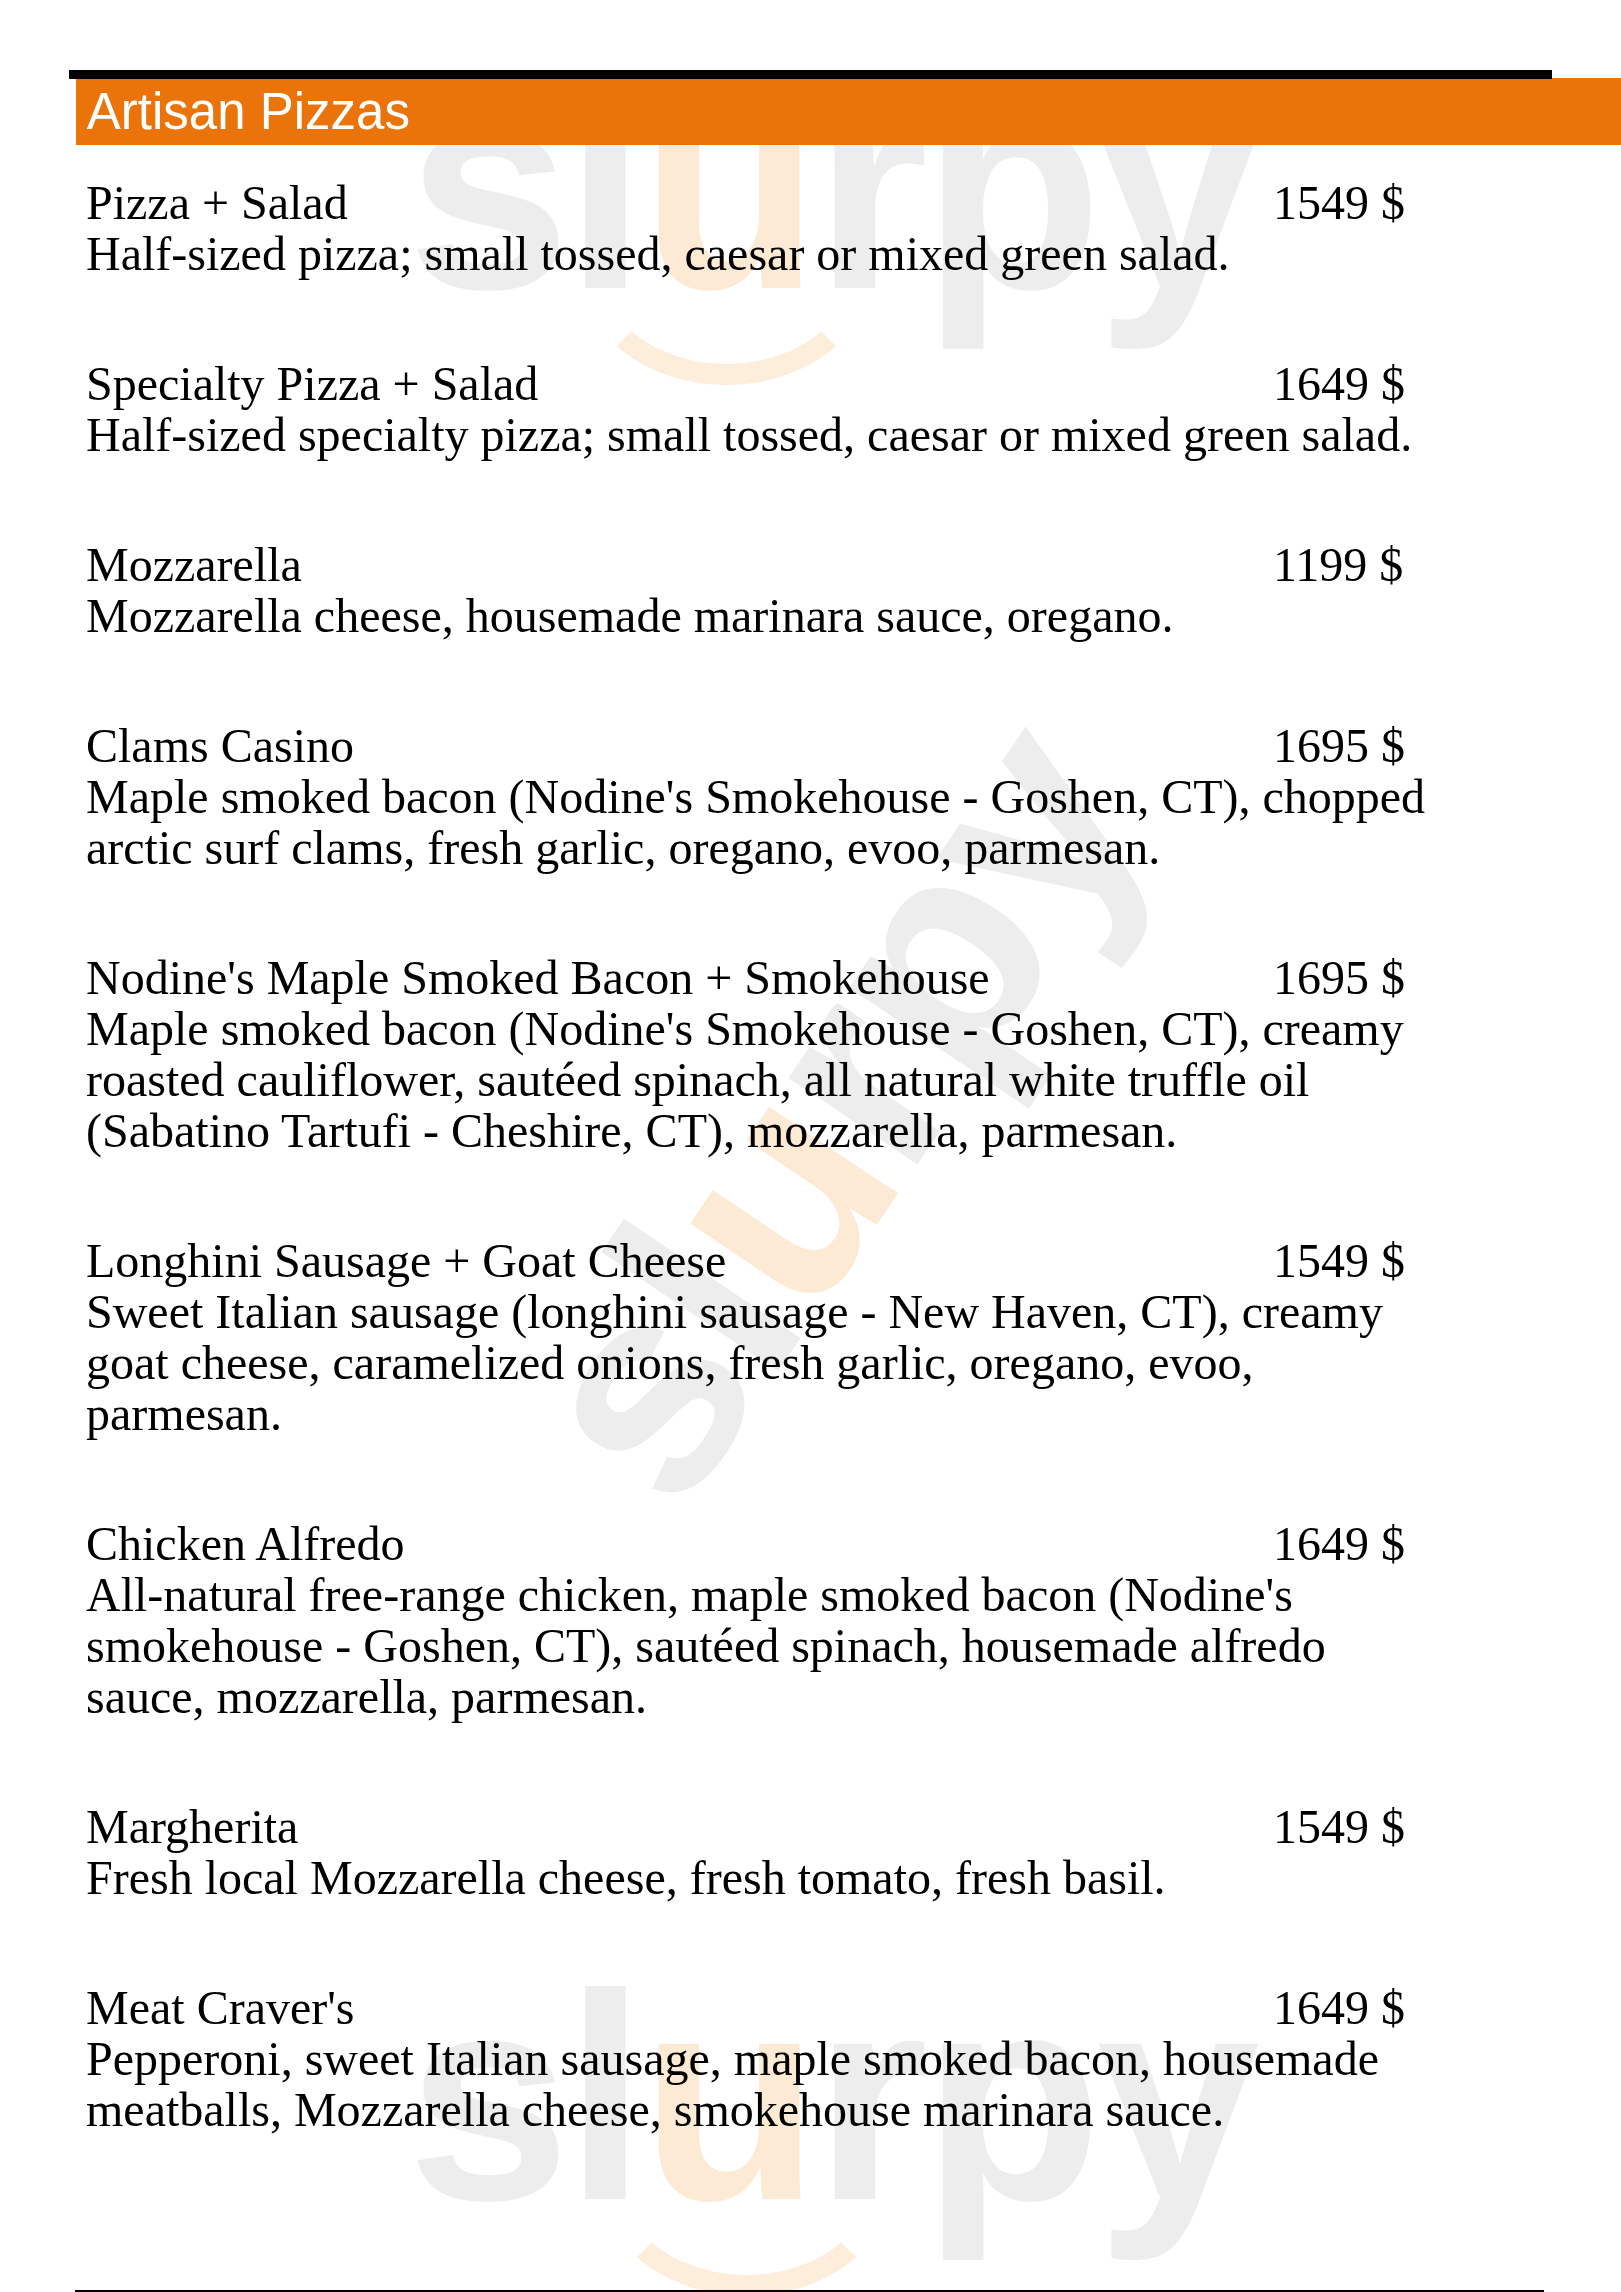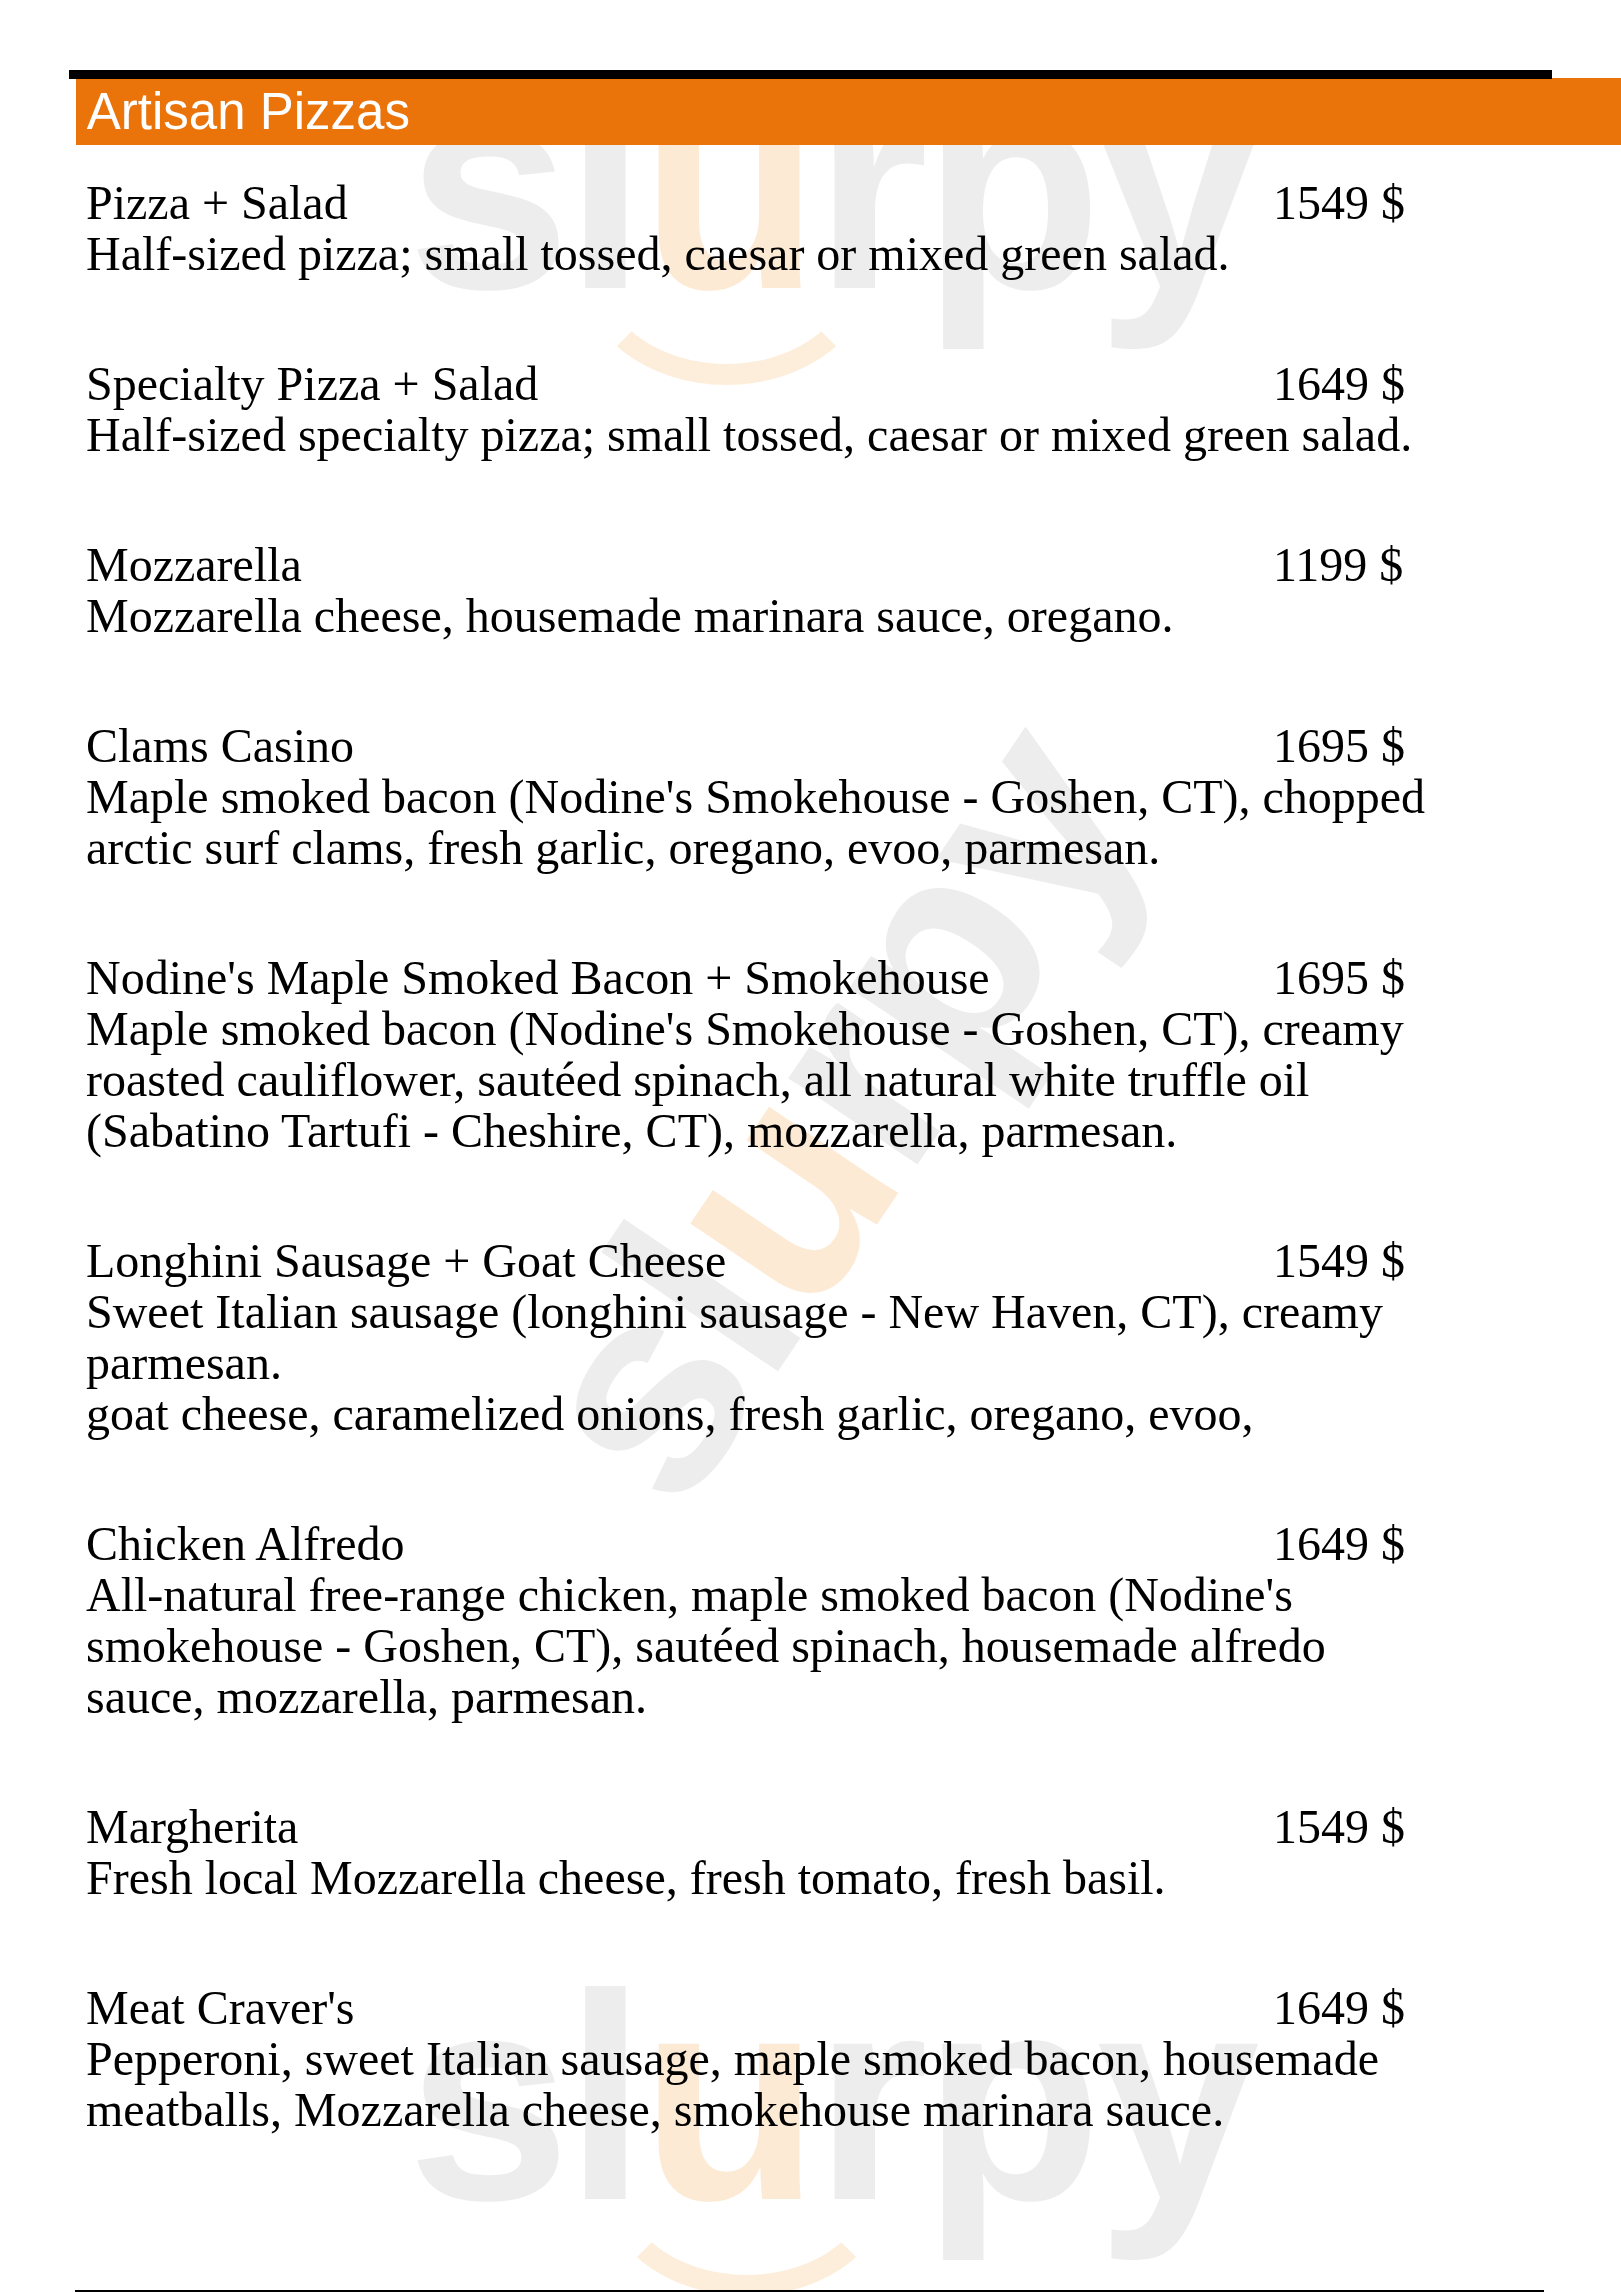--- a/index.html
+++ b/index.html
@@ -126,22 +126,22 @@
       </div>
   </div>
 
   <div class="menu-item">
     <div class="item-row">
       <span class="item-name">Longhini Sausage + Goat Cheese</span>
       <span class="item-price">1549 $</span>
     </div>
     <div class="item-desc">
         <span class="item-desc-line">Sweet Italian sausage (longhini sausage - New Haven, CT), creamy</span>
+        <span class="item-desc-line">goat cheese, caramelized onions, fresh garlic, oregano, evoo,</span>
         <span class="item-desc-line">parmesan.</span>
-        <span class="item-desc-line">goat cheese, caramelized onions, fresh garlic, oregano, evoo,</span>
       </div>
   </div>
 
   <div class="menu-item">
     <div class="item-row">
       <span class="item-name">Chicken Alfredo</span>
       <span class="item-price">1649 $</span>
     </div>
     <div class="item-desc">
         <span class="item-desc-line">All-natural free-range chicken, maple smoked bacon (Nodine's</span>

